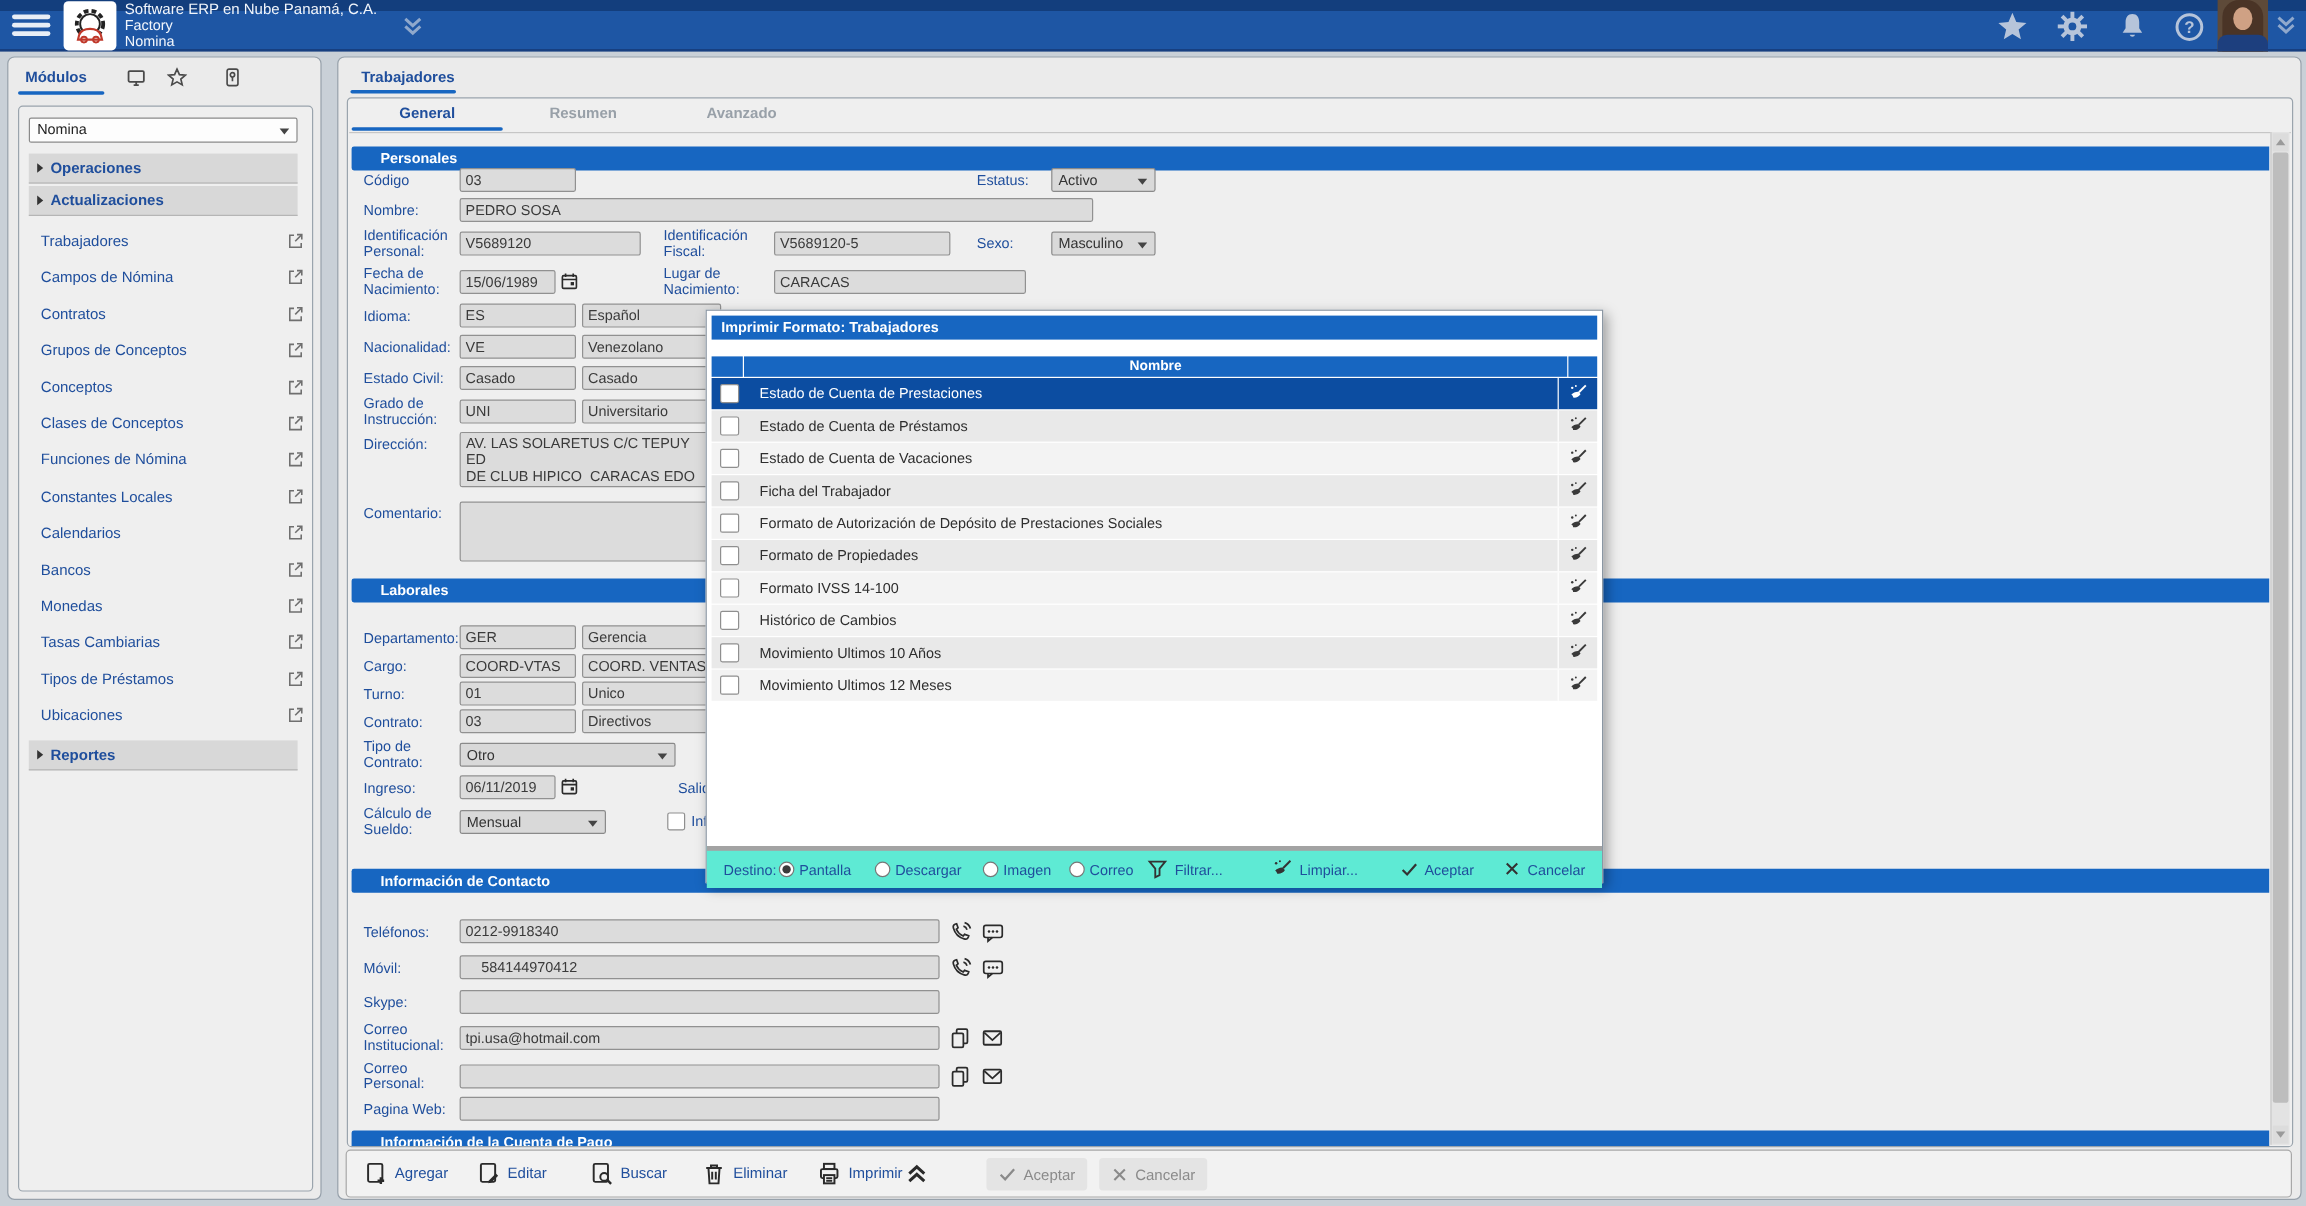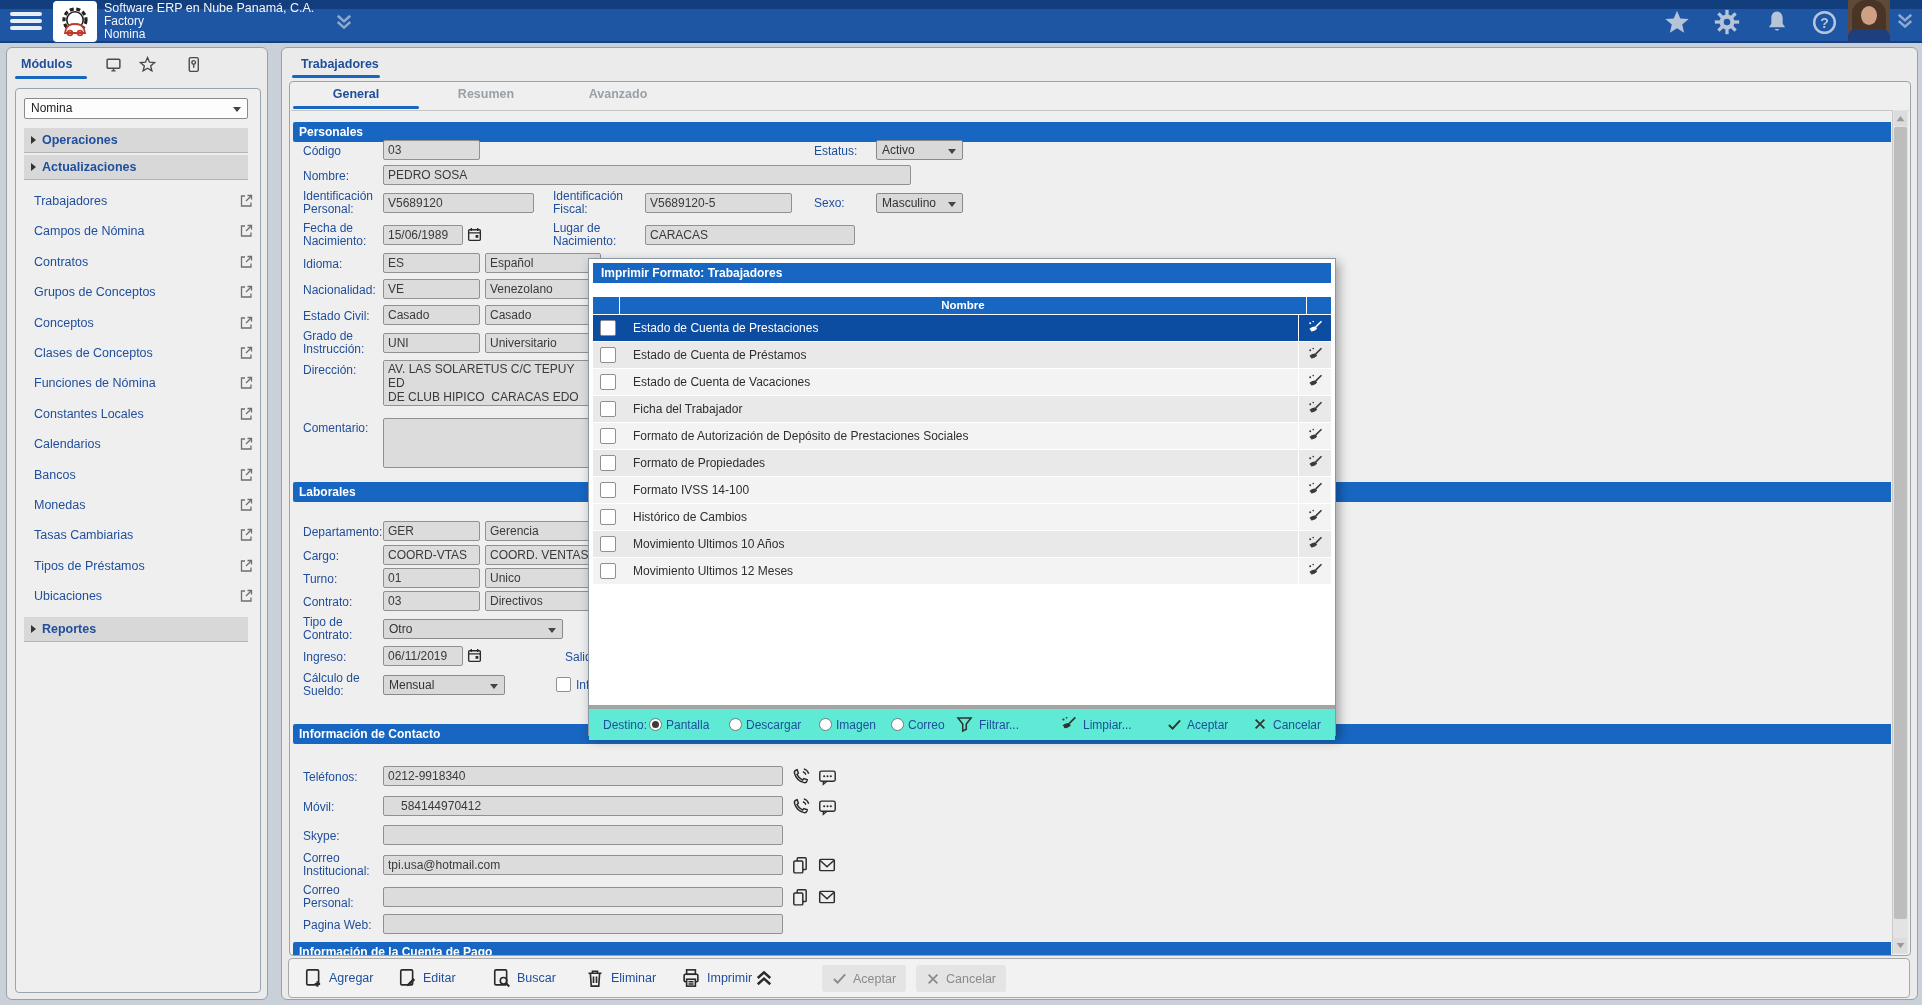--- a/index.html
+++ b/index.html
@@ -41,21 +41,21 @@
   
   .win-tab{position:absolute;font-weight:bold;font-size:12.5px;color:#1f4e9c;cursor:pointer}
   .tabs-row{position:absolute;left:1px;top:1px;right:1px;height:27px;border-bottom:1px solid #c6c6c6}
   .tab-cell{position:absolute;top:0;height:24px;text-align:center;font-weight:bold;font-size:12.5px;
             line-height:22px;cursor:pointer}
   .tab-cell.on{color:#1f4e9c}
   .tab-cell.off{color:#98a0a8}
   
   .form-area{position:absolute;left:1px;top:28px;width:1600px;height:845px;overflow:hidden}
   .sec-bar{position:absolute;left:2px;width:1610px;height:20px;background:#1766c1;color:#fff;font-weight:bold;
-           font-size:12px;line-height:20px;padding-left:6px;box-sizing:border-box;border-radius:2px}
+           font-size:12px;line-height:20px;padding-left:24px;box-sizing:border-box;border-radius:2px}
   .frow{position:absolute;left:10px;width:1580px;height:22px}
   .lbl{position:absolute;left:2px;top:50%;transform:translateY(-50%);width:80px;font-size:12px;
        color:#1f4e9c;line-height:13px}
   .lbl.nw{white-space:nowrap;overflow:hidden}
   .inp{position:absolute;top:0;height:20px;background:#dcdcdc;border:1px solid #919191;border-radius:2px;
        font-family:"Liberation Sans",sans-serif;font-size:12px;color:#3a3a3a;padding:0 4px;box-sizing:border-box}
   .tarea{position:absolute;left:82px;top:0;width:210px;background:#dcdcdc;border:1px solid #919191;border-radius:2px;
        font-family:"Liberation Sans",sans-serif;font-size:12px;color:#3a3a3a;padding:1px 4px;box-sizing:border-box;resize:none}
   .seldd{position:absolute;top:0;height:20px;background:#d9d9d9;border:1px solid #8a8a8a;border-radius:2px;
        box-sizing:border-box;font-size:12px;color:#333;line-height:18px;padding-left:5px;cursor:pointer}

